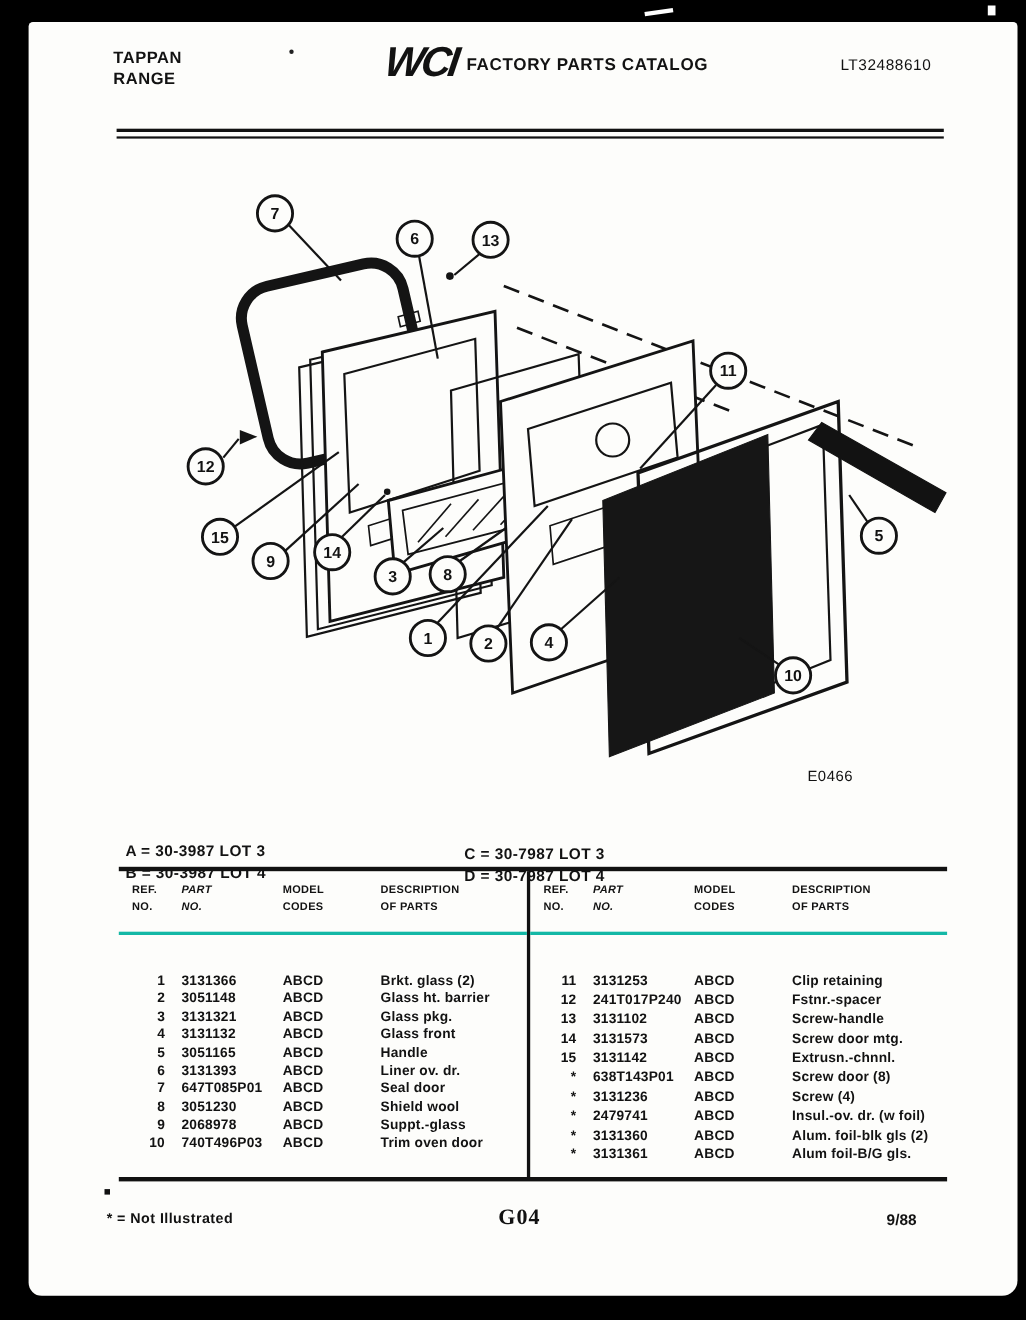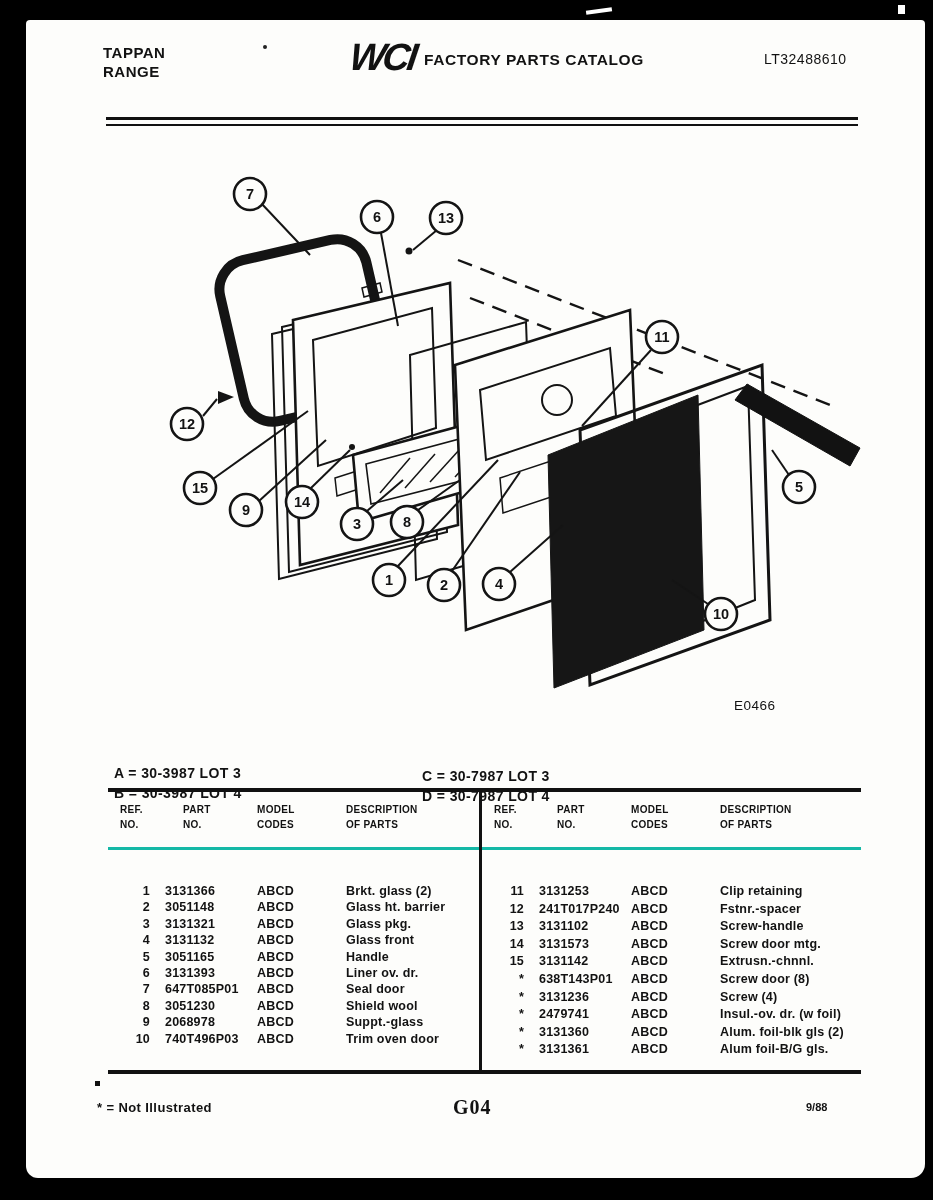--- a/index.html
+++ b/index.html
@@ -27,33 +27,33 @@
   .mc1{left:114px;top:732px;}
   .mc2{left:422px;top:735px;}
   
   .ptable{left:108px;top:788px;width:753px;height:278px;border-top:4px solid #111;border-bottom:4px solid #111;}
   .tdivider{position:absolute;left:371px;top:0;bottom:0;width:3px;background:#111;}
   .half{position:absolute;top:0;bottom:0;}
   .half-left{left:0;width:371px;}
   .half-right{left:374px;width:379px;}
   .thead{position:relative;height:55px;border-bottom:3px solid #14b8a6;font-size:10px;font-weight:700;line-height:15px;letter-spacing:.3px;}
   .thead span{position:absolute;top:10px;white-space:pre-line;}
-  .h-ref{left:12px;}  .h-part{left:75px;}  .h-codes{left:149px;}  .h-desc{left:238px;}
+  .h-ref{left:12px;}  .h-part{left:57px;font-style:italic;}  .h-codes{left:149px;}  .h-desc{left:238px;}
   .tbody{margin-top:33px;font-size:12.5px;font-weight:700;letter-spacing:.2px;}
   .trow{position:relative;white-space:nowrap;}
   .half-left  .trow{height:16.4px;line-height:16.4px;}
   .half-right .trow{height:17.6px;line-height:17.6px;}
   .trow span{position:absolute;top:0;}
   .c-ref{left:8px;width:34px;text-align:right;}
   .c-part{left:57px;}  .c-codes{left:149px;}  .c-desc{left:238px;}
   
   .note-speck{left:95px;top:1081px;width:5px;height:5px;background:#111;}
   .foot-note{left:97px;top:1100px;font-size:13px;font-weight:700;letter-spacing:.4px;}
   .foot-page{left:453px;top:1096px;font-family:"Liberation Serif","DejaVu Serif",serif;font-size:20px;font-weight:700;letter-spacing:1px;}
-  .foot-date{left:806px;top:1101px;font-size:11px;font-weight:700;}
+  .foot-date{left:806px;top:1101px;font-size:14px;font-weight:700;}
   
   .scratch1{left:586px;top:9px;width:26px;height:4px;background:#fff;transform:rotate(-8deg);}
   .scratch2{left:898px;top:5px;width:7px;height:9px;background:#fff;}
   .speck{left:263px;top:45px;width:4px;height:4px;background:#222;border-radius:50%;}
 </style>
 </head>
 <body>
 
 <div class="sheet"></div>
 <div class="abs scratch1"></div>

